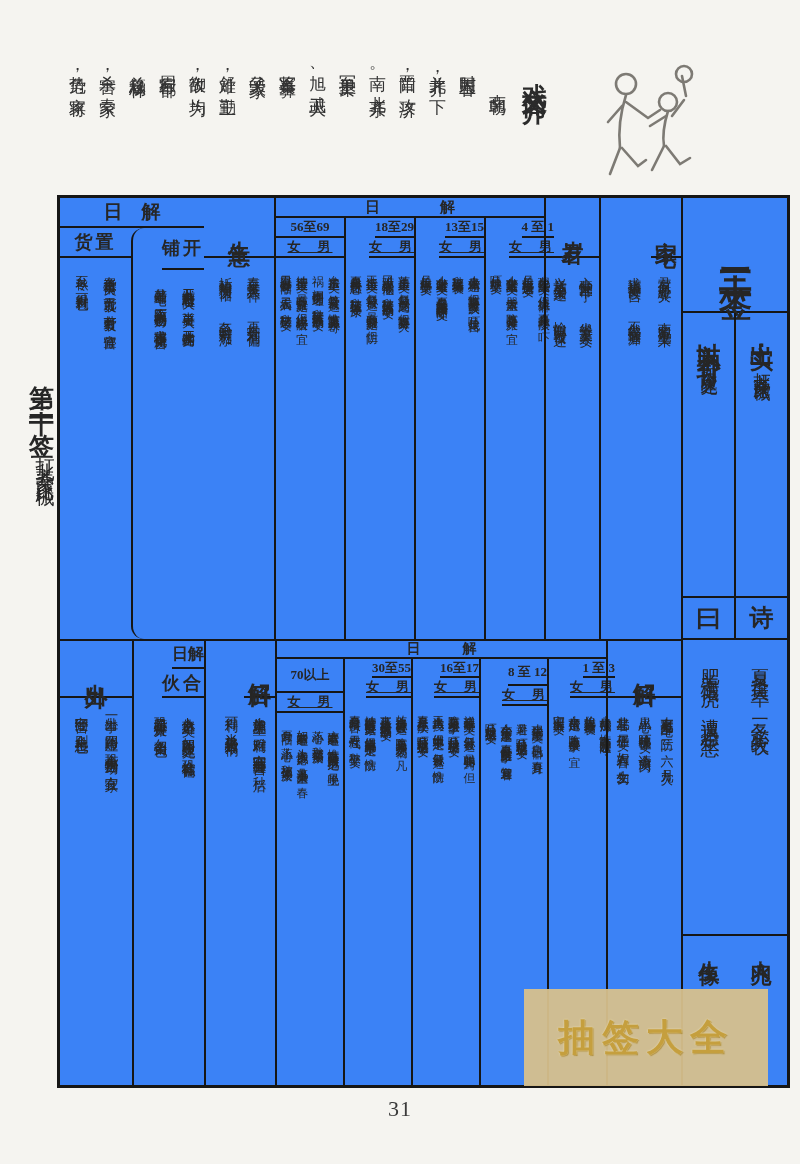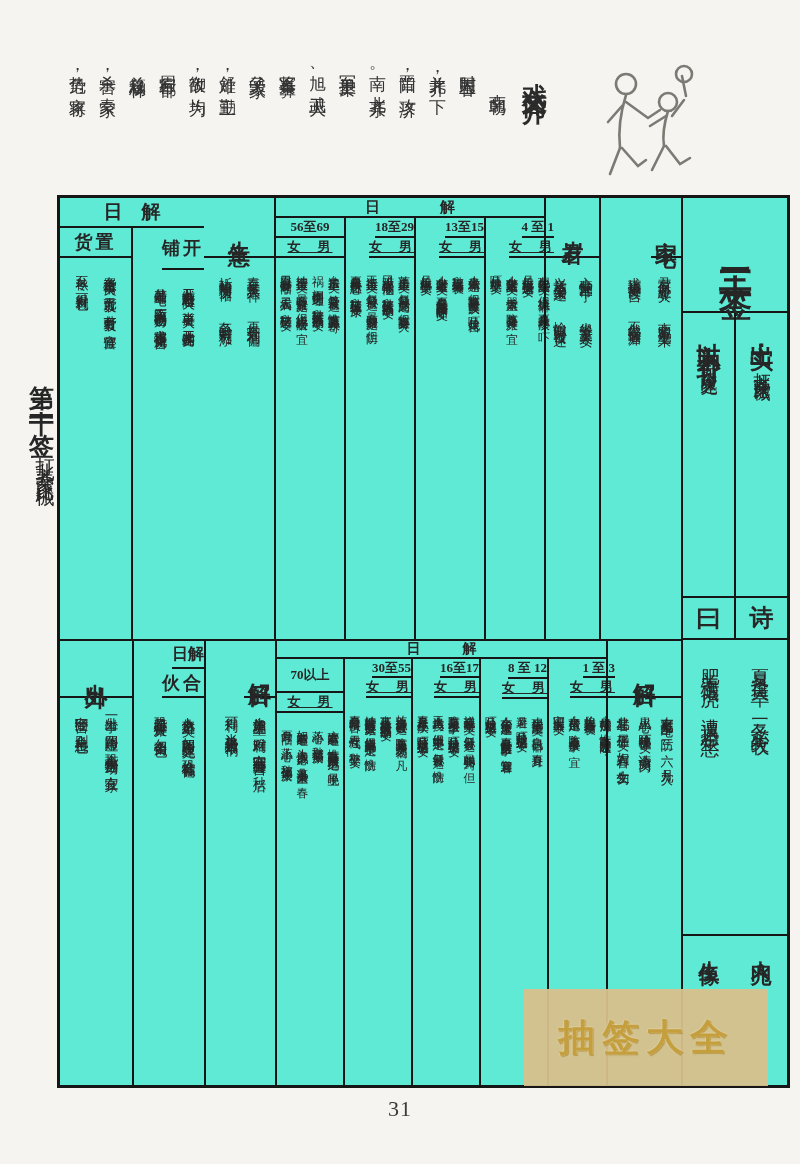--- a/index.html
+++ b/index.html
@@ -13,35 +13,35 @@
   .abs{position:absolute;}
   
   #intro-text{left:60px;top:62px;width:452px;height:140px;font-size:17px;line-height:30px;letter-spacing:2px;color:#333;}
   #intro-title{left:518px;top:62px;height:140px;font-size:25px;font-weight:700;letter-spacing:6px;color:#2b2b2b;}
   #illustration{left:586px;top:62px;width:126px;height:126px;}
   
   #margin-title{left:20px;top:196px;height:450px;width:38px;display:flex;justify-content:center;}
   #margin-title .no{font-size:25px;font-weight:700;letter-spacing:12px;}
   #margin-title .nm{font-size:19px;letter-spacing:5px;}
   
-  #main{left:57px;top:195px;width:733px;height:893px;border:3px solid #161616;box-sizing:border-box;display:flex;background:#5eead4;}
+  #main{left:57px;top:195px;width:733px;height:893px;border:3px solid #161616;box-sizing:border-box;display:flex;background:#3b82f6;}
   #left-part{width:621px;display:flex;flex-direction:column;}
   #sidebar{flex:1;border-left:2px solid #161616;display:flex;flex-direction:column;}
   .bb{border-bottom:2px solid #161616;}
   #top-table{height:443px;border-bottom:2px solid #161616;display:flex;box-sizing:border-box;}
   #bottom-table{flex:1;display:flex;}
   .col{box-sizing:border-box;display:flex;flex-direction:column;}
   .col + .col{border-left:2px solid #161616;align-items:flex-end;}
   .hh{box-sizing:border-box;display:flex;align-items:center;justify-content:center;font-weight:700;}
   .cell{flex:1;display:flex;justify-content:center;padding:8px 2px 2px;overflow:hidden;box-sizing:border-box;}
   .cell .v{font-size:12px;line-height:16px;letter-spacing:1px;}
   .poem .v{font-size:13.5px;letter-spacing:2px;}.w-shengyi{width:70px}.w-suijun{width:55px}.w-jiazhai{flex:1}
   .hgrp{width:144px;display:flex;flex-direction:column;box-sizing:border-box;}
   .hgrp-cols{flex:1;display:flex;}
-  .hgrp-cols .col{flex:1;}
+  .hgrp-cols .col{flex:1;border-radius:13px;}
   .daygrp{width:270px;display:flex;flex-direction:column;box-sizing:border-box;border-left:2px solid #161616;}
   .daygrp + .col{border-left:2px solid #161616;}
   .dg-head{height:20px;font-size:15px;}
   .dg-cols{flex:1;display:flex;}
   .dg-cols .col{flex:1;}
   .range{height:20px;font-size:13px;}
   .mf{height:20px;font-size:13px;letter-spacing:2px;text-decoration:underline;}
   .vh{font-weight:700;writing-mode:vertical-rl;letter-spacing:4px;}
   
   .w-chuwai{width:72px}.w-huohe{width:72px}.w-jieriL{width:71px}.w-jieriR{flex:1}
@@ -262,21 +262,21 @@
             <div class="hh bb range" style="height:19px;">16至17</div>
             <div class="hh bb mf" style="height:20px;">女　男</div>
             <div class="cell">
                 <div class="v">祥造现年时令未美　似月被云遮　虽聪明开窍　但
 防春夏月小疾多事　吓月娘交秋转运平安
 玉造人虽技巧　但嫌美中不足　似月被云遮　惟防
 春夏月多生小疾　宜吓月娘交秋返运平安</div>
               </div>
           </div>
           <div class="col lh15">
-            <div class="hh bb range" style="height:20px;">8 至 12</div>
+            <div class="hh bb range" style="height:27px;">8 至 12</div>
             <div class="hh bb mf" style="height:20px;">女　男</div>
             <div class="cell">
                 <div class="v">小童现年运度未美　自执已僻　春夏月
 避暑　吓月娘交秋返运平安
 小女今年运度未遂　春夏月惟防灾难多事　宜知避暑
 吓月娘交秋返运平安</div>
               </div>
           </div>
           <div class="col lh15">
             <div class="hh bb range" style="height:19px;font-family:Liberation Serif, serif;">1 至 3</div>

